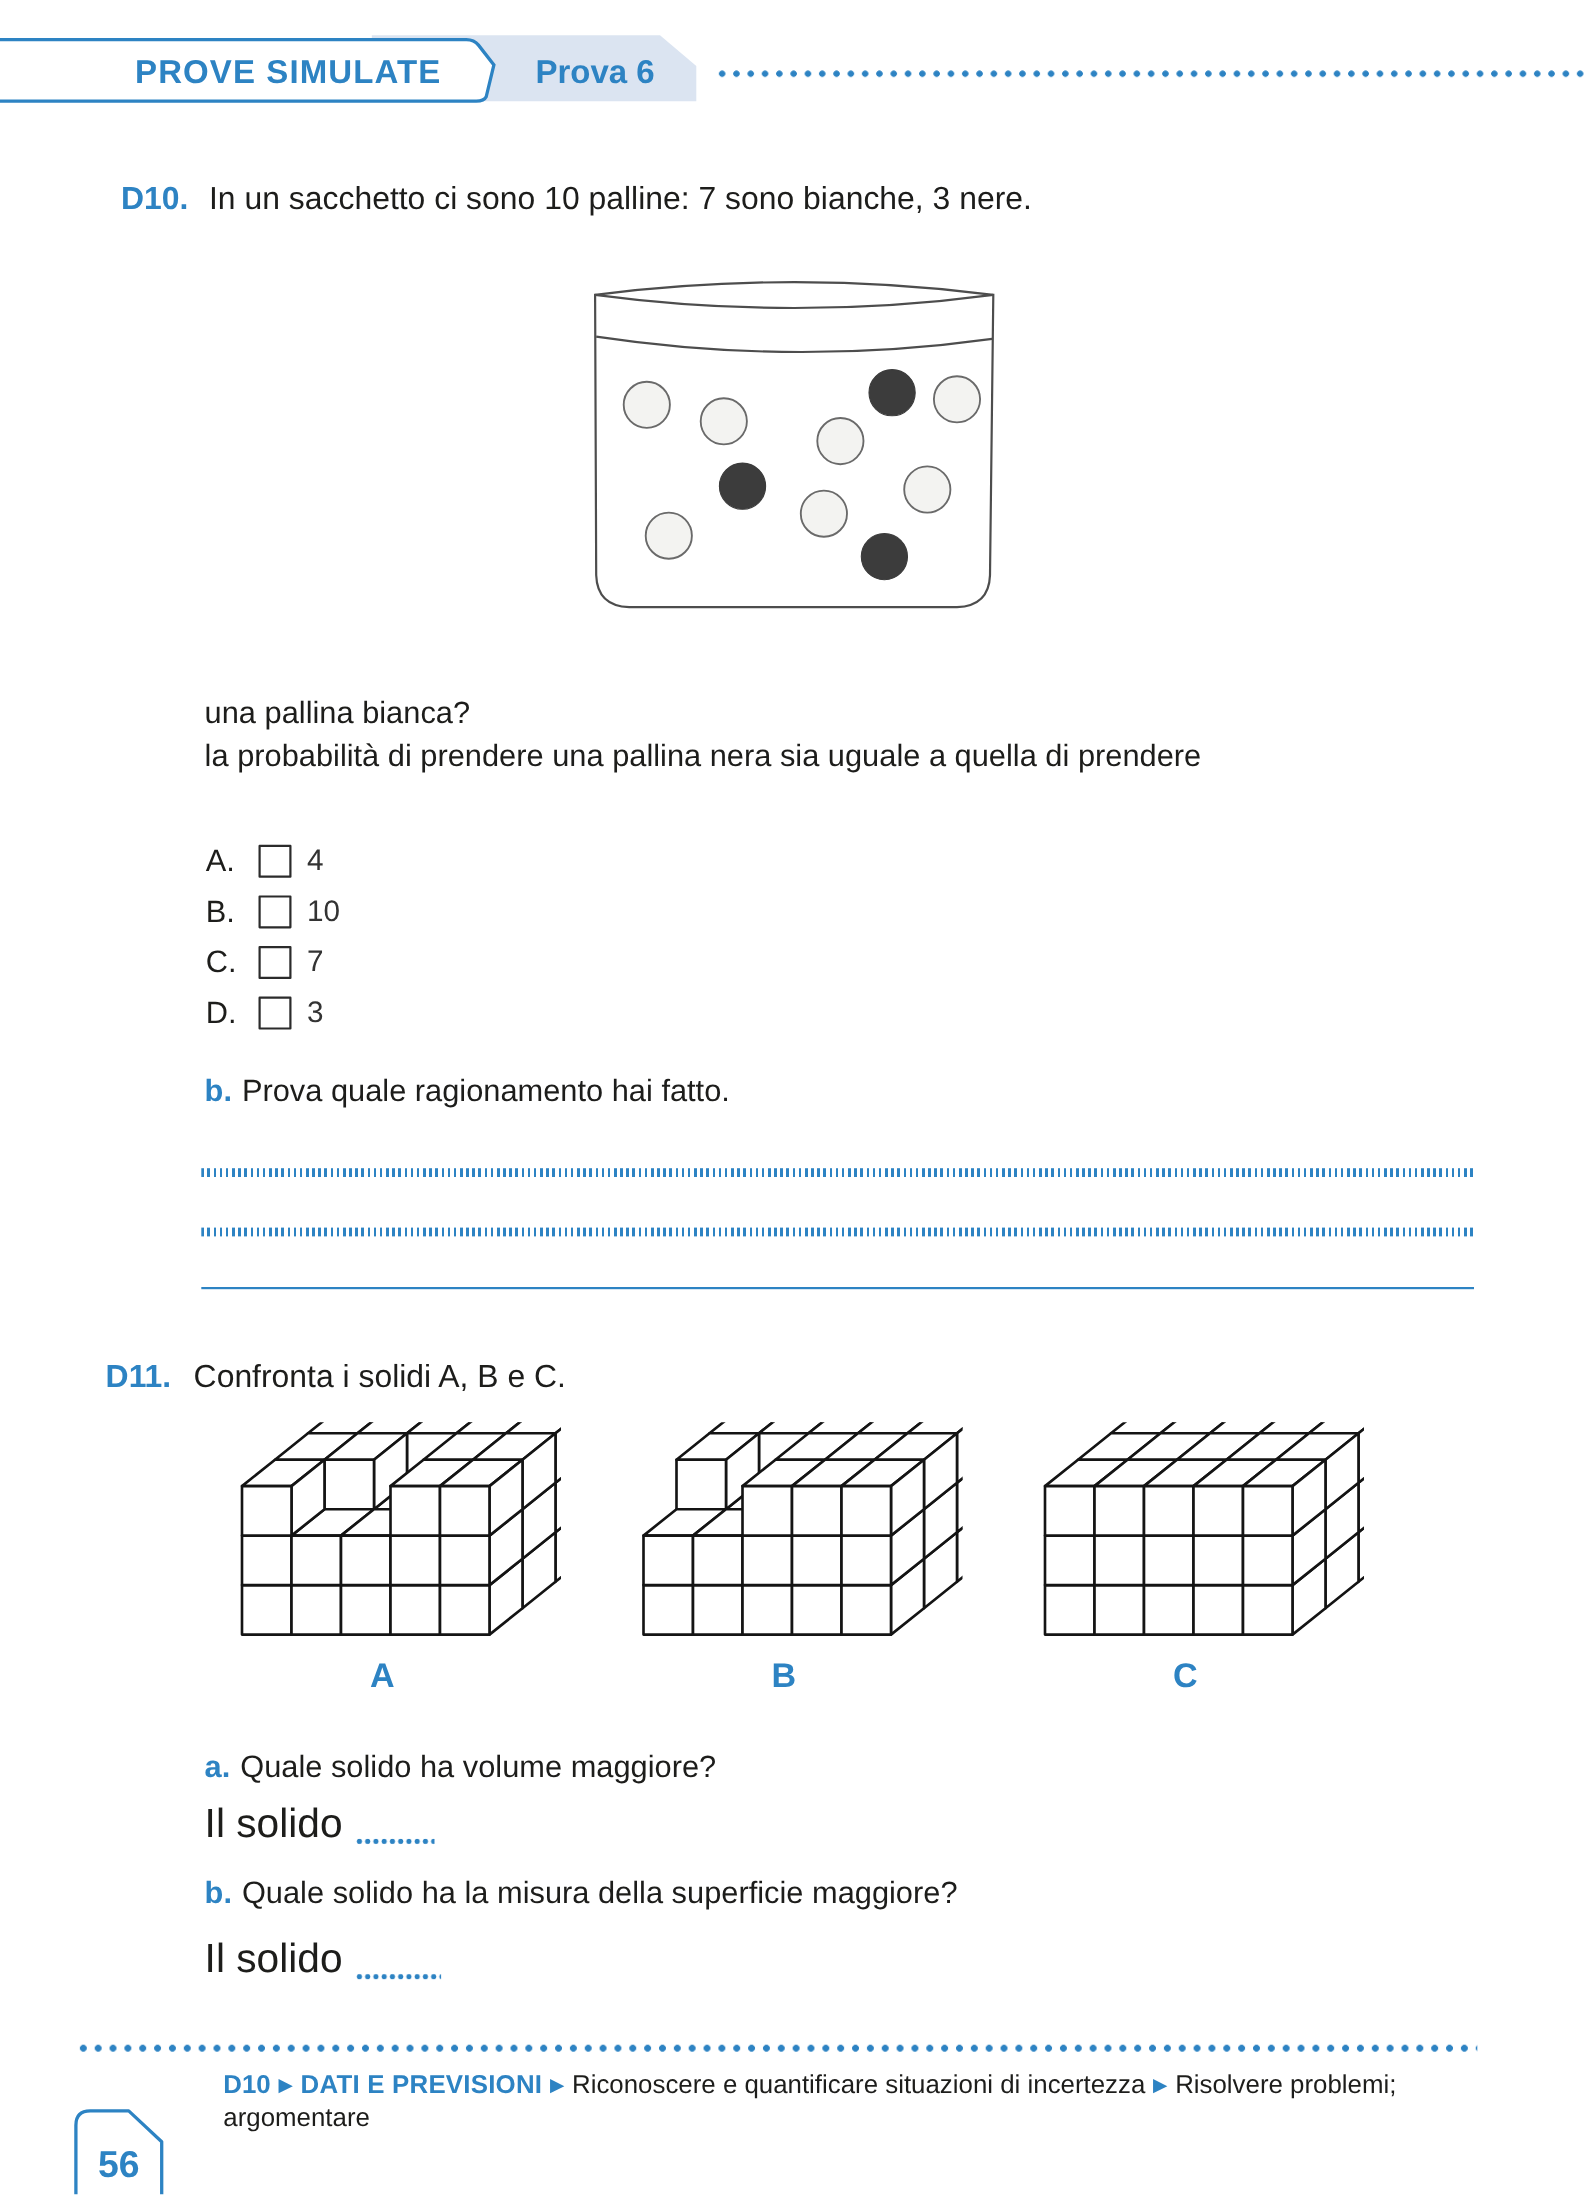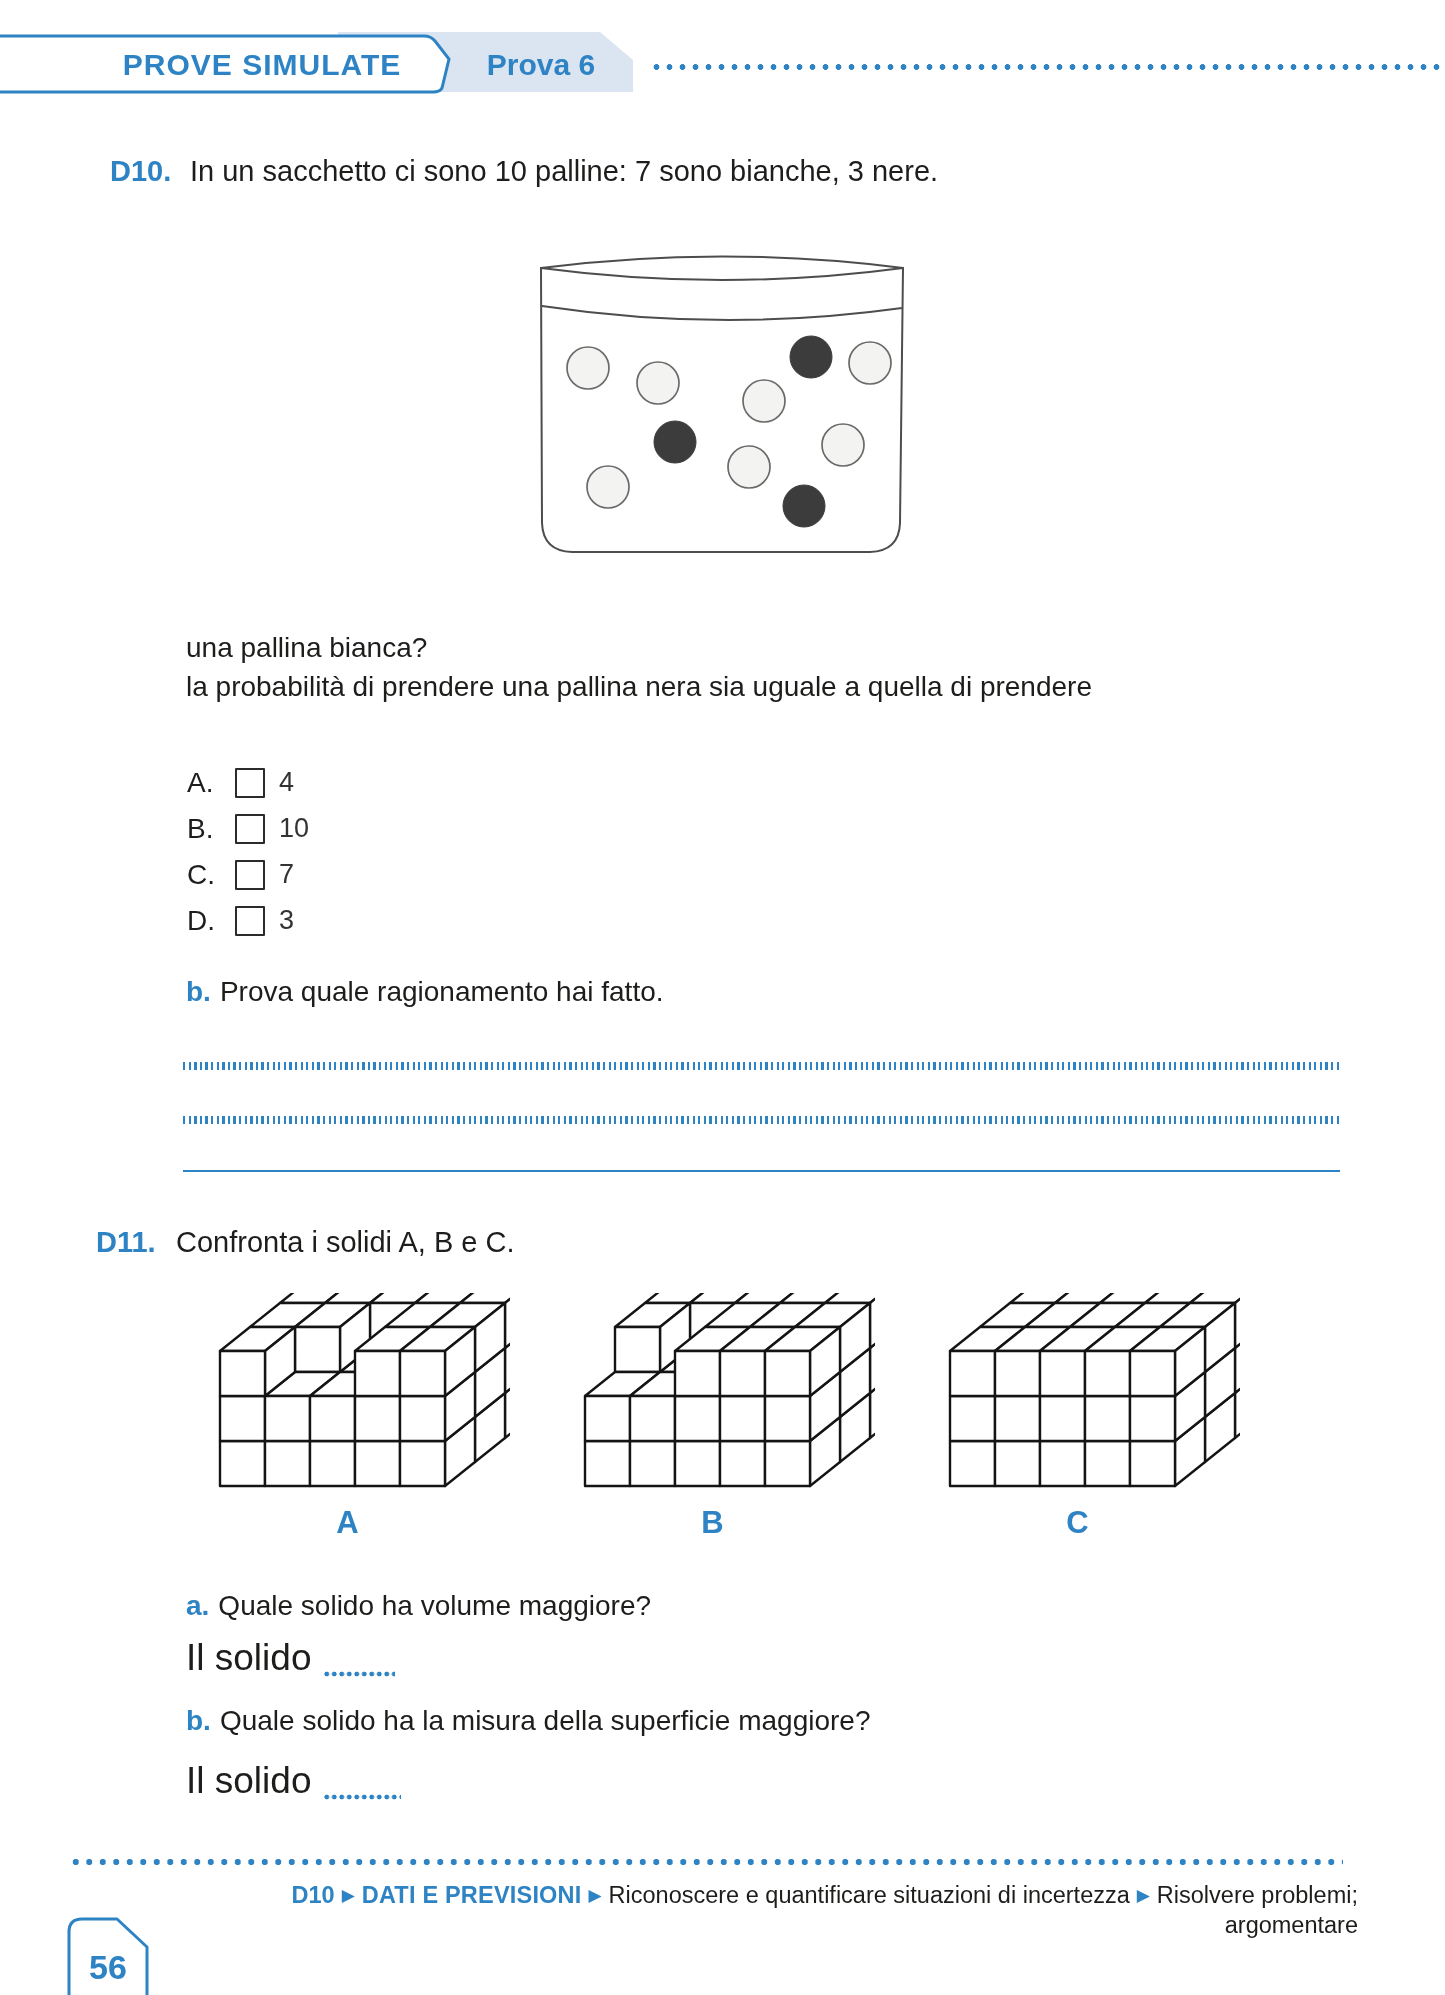--- a/index.html
+++ b/index.html
@@ -14,21 +14,21 @@
   .tab-text { font:700 30px "Liberation Sans", sans-serif; fill:#2d83c3; letter-spacing:1px; }
   .tab-text2 { font:700 30px "Liberation Sans", sans-serif; fill:#2d83c3; }
   .hdr-dots {
     left:650px; top:62px; width:795px; height:10px;
     background-image:radial-gradient(circle, #2d83c3 2.6px, rgba(0,0,0,0) 3.2px);
     background-size:13px 10px; background-repeat:repeat-x; background-position:left center;
   }
 
   
   .q-head { font-size:29px; line-height:36px; }
-  .q-code { display:inline-block; width:80px; font-weight:700; color:#2d83c3; }
+  .q-code { display:inline-block; width:80px; font-weight:700; color:#2d83c3;margin-top:10px; }
   .q-sub { font-size:28px; line-height:39px; }
   .sub-label { font-weight:700; color:#2d83c3; margin-right:9px; }
 
   
   .opt-row { display:flex; align-items:center; height:33px; margin-bottom:13px; }
   .opt-letter { font-size:28px; width:48px; }
   .opt-box { width:30px; height:30px; border:2.5px solid #2b2b2b; background:#fff; margin-right:14px; border-radius:1px; }
   .opt-value { font-size:27px; color:#333; }
 
   
@@ -56,21 +56,21 @@
   svg[data-solid] polygon { fill:#ffffff; stroke:#141414; stroke-width:2.4px; stroke-linejoin:round; }
   .solid-wrap { width:295px; }
   .solid-label { width:265px; text-align:center; margin-top:8px; font-size:31px; font-weight:700; color:#2d83c3; }
 
   
   .ftr-dots {
     left:69px; top:1857px; width:1274px; height:10px;
     background-image:radial-gradient(circle, #2d83c3 2.8px, rgba(0,0,0,0) 3.4px);
     background-size:13.5px 10px; background-repeat:repeat-x; background-position:left center;
   }
-  .ftr-text { left:203px; top:1882px; width:1155px; font-size:23.5px; line-height:27.5px;text-align:right; }
+  .ftr-text { left:203px; top:1882px; width:1155px; font-size:23.5px; line-height:27.5px; }
   .ftr-code { font-weight:700; color:#2d83c3; }
   .ftr-area { font-weight:700; color:#2d83c3; letter-spacing:.2px; }
   .ftr-arrow { color:#2d83c3; font-size:17px; position:relative; top:-2px; margin:0 7px; }
   .badge-num { font:700 34px "Liberation Sans", sans-serif; fill:#2d83c3; }
   .badge-path { fill:none; stroke:#2d83c3; stroke-width:3px; stroke-linejoin:round; }
 </style>
 </head>
 <body>
 
 <svg class="abs" style="left:0;top:26px" width="700" height="72" viewBox="0 0 700 72">

